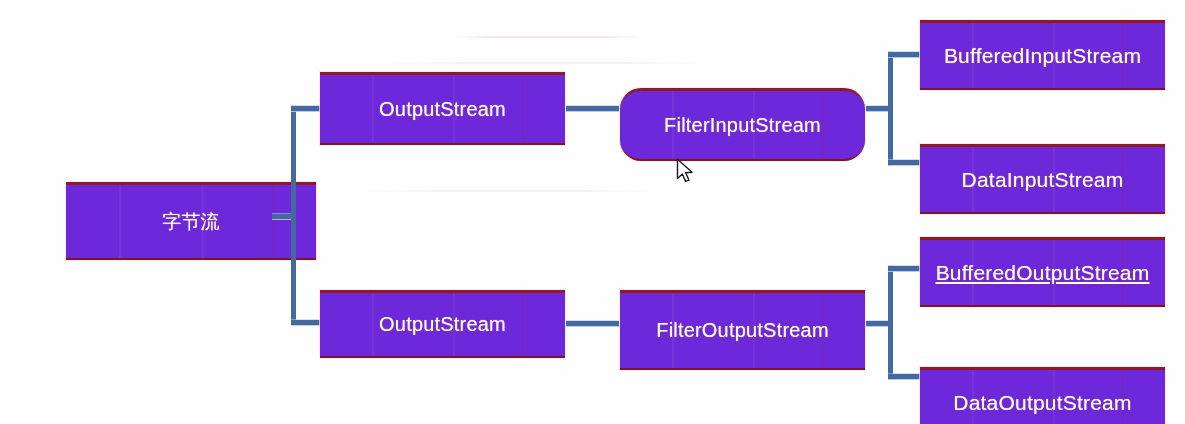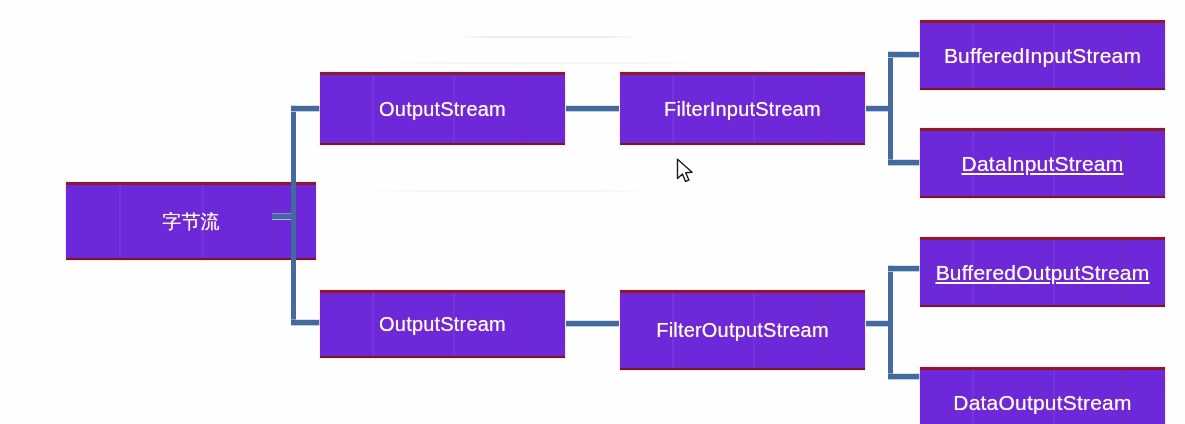--- a/index.html
+++ b/index.html
@@ -67,25 +67,25 @@
     position: relative;
     z-index: 2;
     white-space: nowrap;
   }
 
   .node.root     { left: 22px;  top: 182px; width: 250px; height: 78px; font-size: 19px; margin-left: 44px; }
   .node.lvl1     { left: 320px; width: 245px; height: 73px; font-size: 20px; }
   .node.lvl1.in  { top: 72px; }
   .node.lvl1.out { top: 290px; height: 68px; justify-content: center; }
   .node.lvl2     { left: 620px; width: 245px; height: 73px; font-size: 20px; }
-  .node.lvl2.in  { top: 72px; }
+  .node.lvl2.in  { top: 88px; border-radius: 21px; }
   .node.lvl2.out { top: 290px; height: 80px; }
   .node.lvl3     { left: 920px; width: 245px; height: 70px; font-size: 21px; }
   .node.lvl3.n1  { top: 20px; }
-  .node.lvl3.n2  { top: 128px; text-decoration: underline; }
+  .node.lvl3.n2  { top: 144px; }
   .node.lvl3.n3  { top: 237px; text-decoration: underline; }
   .node.lvl3.n4  { top: 340px; margin-top: 27px; }
 
   
   .conn {
     position: absolute;
     background: #44699e;
     box-shadow: 0 1px 0 rgba(175,200,232,0.9), 0 -1px 0 rgba(175,200,232,0.55);
   }
   .conn.v { width: 5px; }

